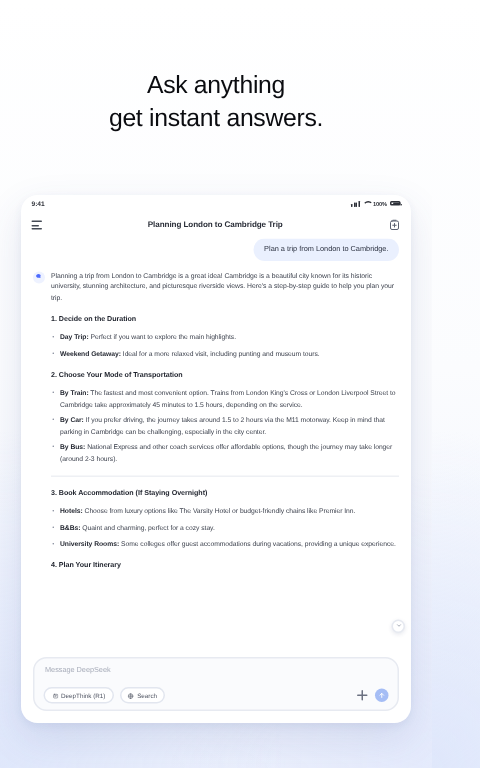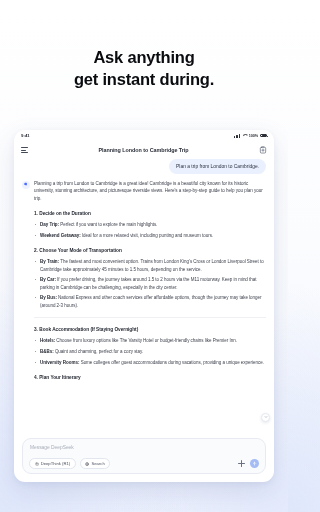--- a/index.html
+++ b/index.html
@@ -13,21 +13,21 @@
     position:relative;
   }
 
   
   .hero {
     position:absolute; top:46px; left:0; right:0;
     text-align:center;
     color:#0b0c10;
     font-size:16.5px;
     line-height:1.35;
-    font-weight:700;
+    font-weight:400;
     letter-spacing:-0.2px;
   }
   .hero .l2 { display:block; }
 
   
   .tablet {
     position:absolute;
     left:14px; top:130px;
     width:260px; height:352px;
     background:#ffffff;
@@ -170,21 +170,21 @@
     background:#a5bdf5; display:flex; align-items:center; justify-content:center;
     cursor:pointer;
   }
   .send svg { width:5px; height:5px; display:block; }
 </style>
 </head>
 <body>
 
 <div class="hero">
   <span class="l1">Ask anything</span>
-  <span class="l2">get instant during.</span>
+  <span class="l2">get instant answers.</span>
 </div>
 
 <div class="tablet">
 
   <div class="statusbar">
     <div>9:41</div>
     <div class="status-right">
       <span class="sig">
           <i></i>
           <i></i>

